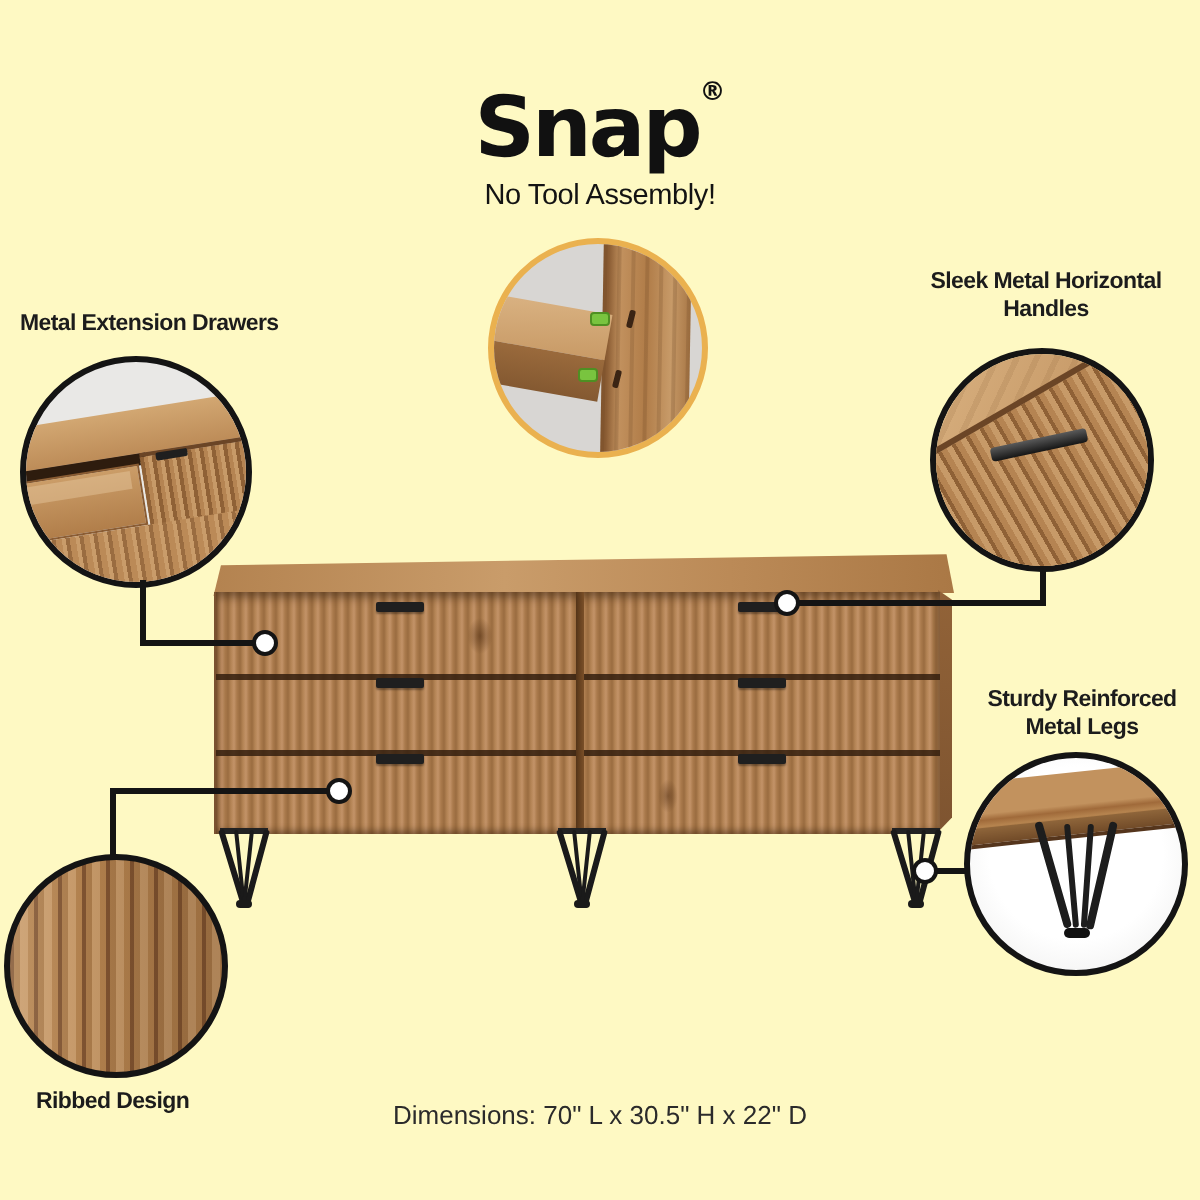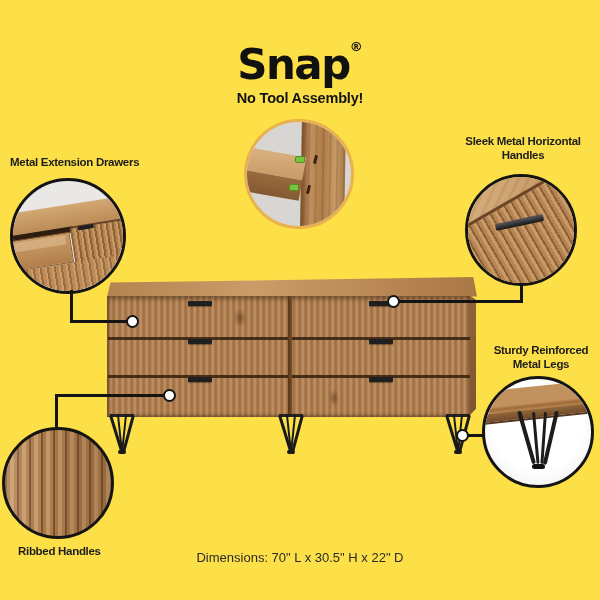--- a/index.html
+++ b/index.html
@@ -1,25 +1,25 @@
 <!DOCTYPE html>
 <html><head>
 <meta charset="utf-8">
 <style>
   html,body{margin:0;padding:0;background:#fff;}
-  #stage{position:relative;width:600px;height:600px;background:#fde047;overflow:hidden;
+  #stage{position:relative;width:600px;height:600px;background:#fef9c3;overflow:hidden;
          font-family:"Liberation Sans",sans-serif;color:#1b1b1b;}
   .abs{position:absolute;}
 
   
   .brand{left:0;top:40px;width:600px;text-align:center;
          font-family:"DejaVu Sans",sans-serif;font-weight:700;font-size:42px;
          letter-spacing:-1.5px;color:#111;line-height:1;}
   .brand sup{font-size:13px;letter-spacing:0;vertical-align:28px;font-weight:700;}
-  .tagline{left:0;top:90px;width:600px;text-align:center;font-weight:700;
+  .tagline{left:0;top:90px;width:600px;text-align:center;font-weight:400;
            font-size:14.5px;letter-spacing:-.2px;color:#131313;}
 
   
   .lbl{font-weight:700;font-size:11.5px;letter-spacing:-.3px;color:#1c1c1c;line-height:14px;}
   .lbl-drawers{left:10px;top:155px;width:160px;text-align:left;}
   .lbl-handles{left:443px;top:134px;width:160px;text-align:center;}
   .lbl-legs{left:468px;top:343px;width:146px;text-align:center;}
   .lbl-ribbed{left:18px;top:544px;width:120px;text-align:left;}
 
   
@@ -140,21 +140,21 @@
 
   <div class="abs lbl lbl-drawers">Metal Extension Drawers</div>
   <div class="abs lbl lbl-handles">
     <div>Sleek Metal Horizontal</div>
     <div>Handles</div>
   </div>
   <div class="abs lbl lbl-legs">
     <div>Sturdy Reinforced</div>
     <div>Metal Legs</div>
   </div>
-  <div class="abs lbl lbl-ribbed">Ribbed Handles</div>
+  <div class="abs lbl lbl-ribbed">Ribbed Design</div>
 
   <div class="abs inset ring-black inset-drawers">
     <div class="abs ldw">
       <div class="abs ld-top"></div>
       <div class="abs ld-gap"></div>
       <div class="abs ld-drawer">
         <div class="abs ld-drawer-in"></div>
       </div>
       <div class="abs ld-ribbed"></div>
       <div class="abs ld-handle"></div>

